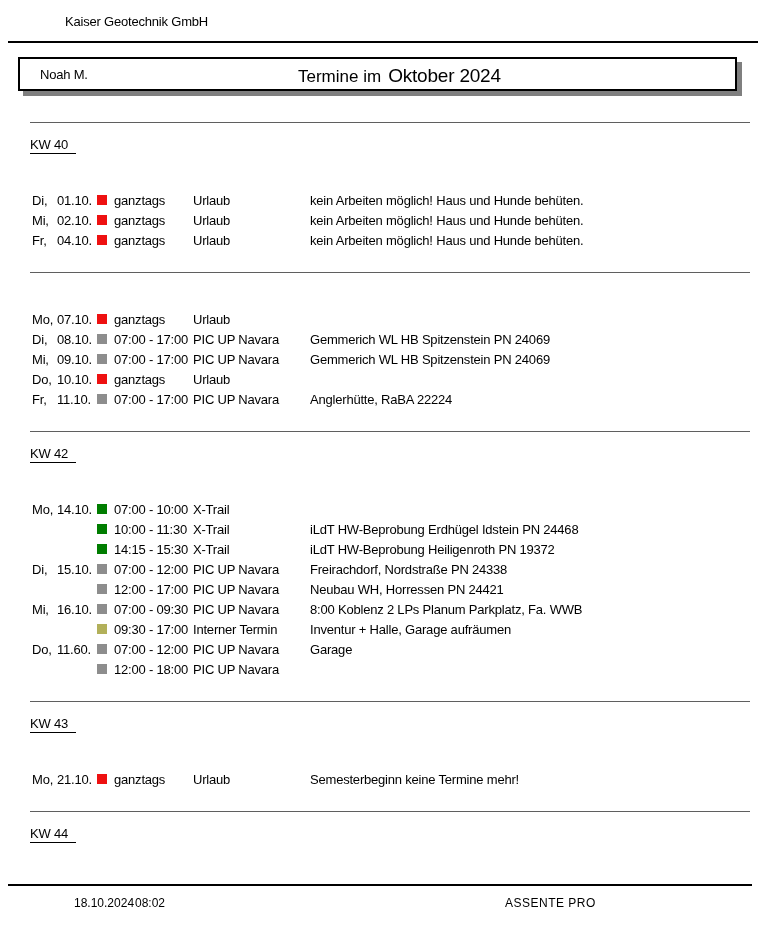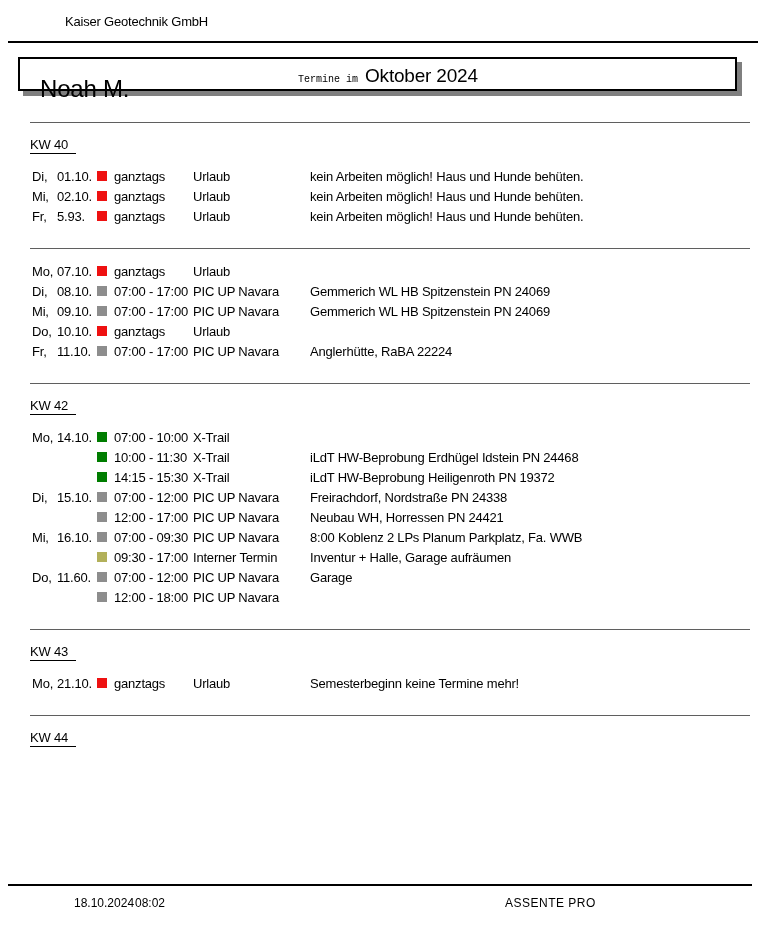--- a/index.html
+++ b/index.html
@@ -37,38 +37,37 @@
     top: 57px;
     width: 715px;
     height: 30px;
     border: 2px solid #000000;
     background: #ffffff;
     box-shadow: 5px 5px 0 0 #7f7f7f;
   }
   .person {
     position: absolute;
     left: 20px;
-    top: 16px;
-    font-size: 24px;
+    top: 8px;
+    font-size: 13px;
     letter-spacing: -0.2px;
   }
   .title-mid {
     position: absolute;
     left: 278px;
     top: 0;
     height: 30px;
     display: flex;
     align-items: baseline;
     padding-top: 6px;
     box-sizing: border-box;
   }
   .title-prefix {
-    font-size: 10px;
+    font-size: 17px;
     margin-right: 7px;
-    font-family: Liberation Mono, monospace;
   }
   .title-month {
     font-size: 19px;
     letter-spacing: -0.2px;
     text-align: right;
   }
   .sections {
     position: absolute;
     left: 30px;
     top: 122px;
@@ -85,21 +84,21 @@
     display: inline-block;
     margin-top: 14px;
     font-size: 13px;
     line-height: 16px;
     border-bottom: 1px solid #000000;
     padding-right: 8px;
     padding-bottom: 0px;
     letter-spacing: -0.2px;
   }
   .section-rows {
-    margin-top: 12px;
+    margin-top: 36px;
     margin-bottom: 22px;
     min-height: 0;
   }
   .row {
     display: grid;
     grid-template-columns: 25px 40px 17px 79px 117px 1fr;
     align-items: center;
     height: 20px;
     padding-left: 2px;
     font-size: 13px;
@@ -159,21 +158,21 @@
     <span>Mi,</span>
     <span>02.10.</span>
     <span><span class="marker" style="background: rgb(238, 17, 17);"></span></span>
     <span>ganztags</span>
     <span>Urlaub</span>
     <span>kein Arbeiten möglich! Haus und Hunde behüten.</span>
   </div>
 
   <div class="row">
     <span>Fr,</span>
-    <span>5.93.</span>
+    <span>04.10.</span>
     <span><span class="marker" style="background: rgb(238, 17, 17);"></span></span>
     <span>ganztags</span>
     <span>Urlaub</span>
     <span>kein Arbeiten möglich! Haus und Hunde behüten.</span>
   </div>
 </div>
   </div>
 
   <div class="section">
     <hr class="section-divider">

